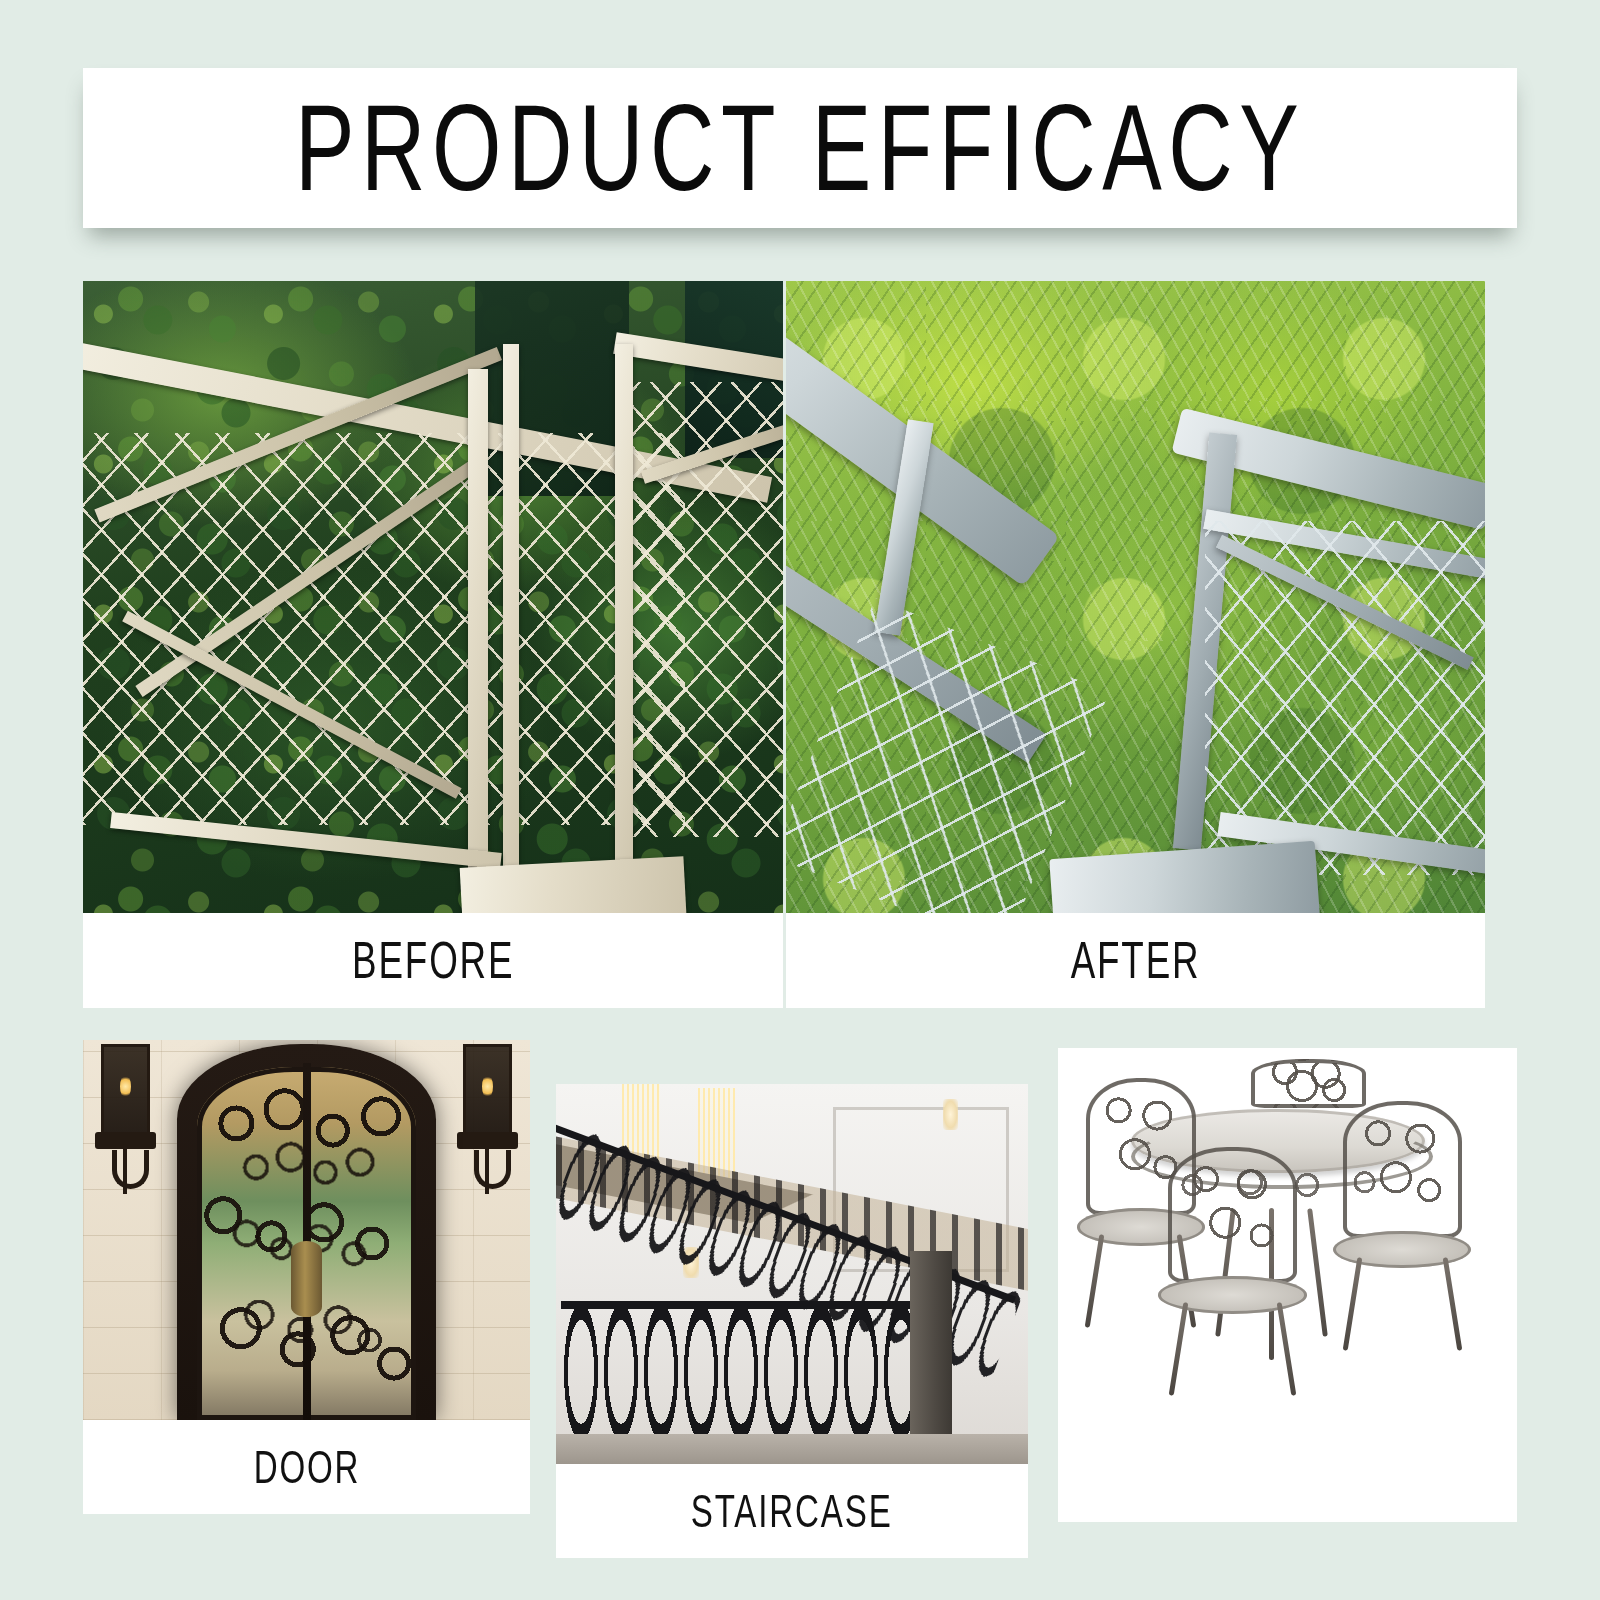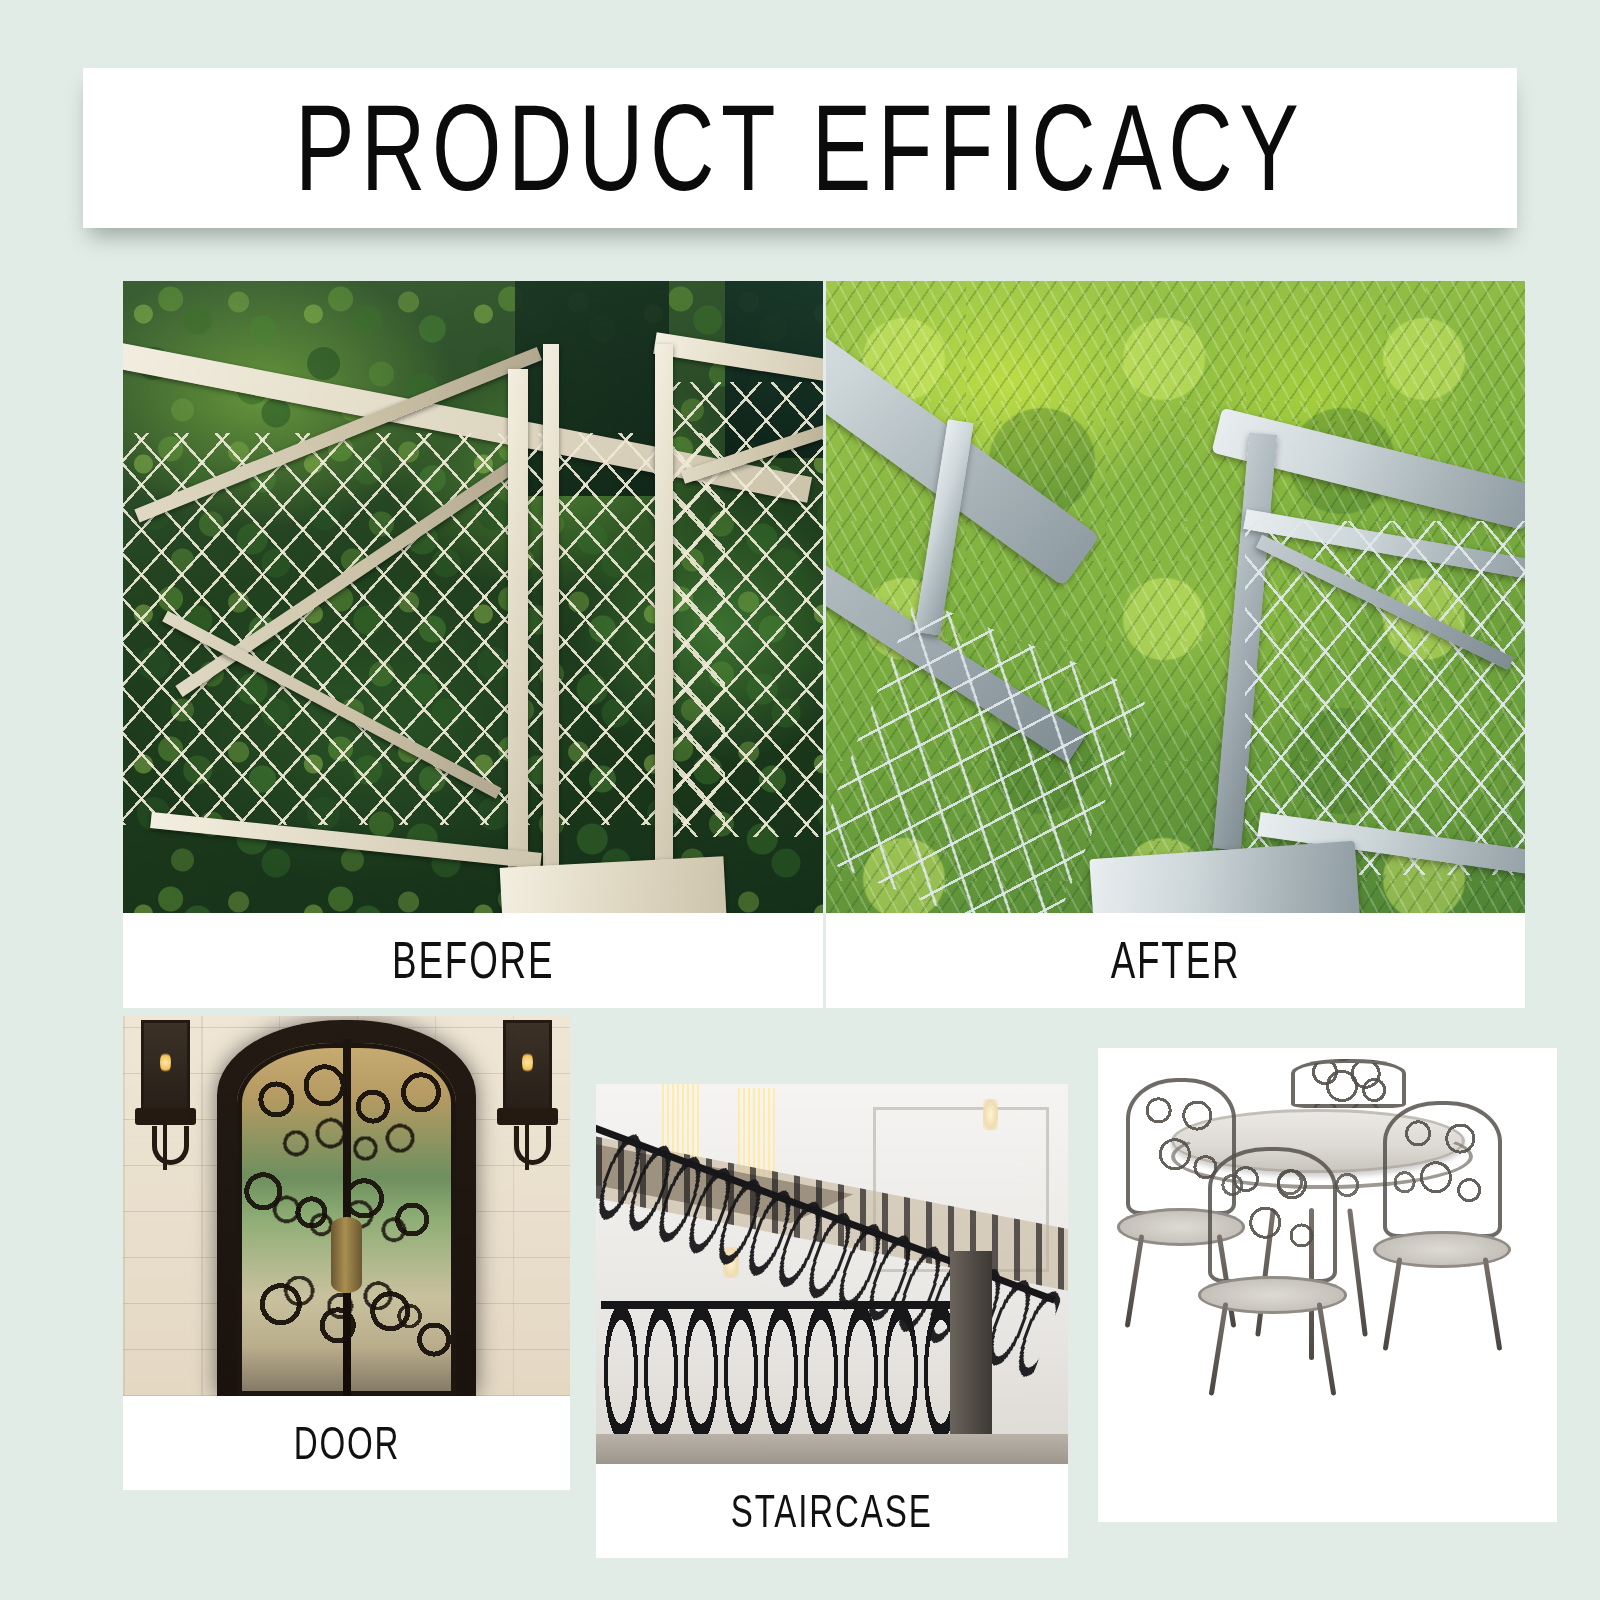--- a/index.html
+++ b/index.html
@@ -44,21 +44,20 @@
     transform: scaleX(0.93) scaleY(1.28);
     transform-origin: center center;
     white-space: nowrap;
   }
 
   
   .card {
     position: absolute;
     background: #ffffff;
     overflow: hidden;
-    margin-left: 40px;
   }
   .card .photo {
     position: relative;
     width: 100%;
     overflow: hidden;
   }
   .card .caption {
     display: flex;
     align-items: center;
     justify-content: center;
@@ -75,21 +74,21 @@
   }
 
   
   #card-before { left: 83px;  top: 281px; width: 700px; height: 727px; }
   #card-after  { left: 786px; top: 281px; width: 699px; height: 727px; }
   #card-before .photo, #card-after .photo { height: 632px; }
   #card-before .caption, #card-after .caption { height: 95px; }
   #card-before .caption-text, #card-after .caption-text { font-size: 40px; }
 
   
-  #card-door      { left: 83px;   top: 1016px; width: 447px; height: 474px; }
+  #card-door      { left: 83px;   top: 1040px; width: 447px; height: 474px; }
   #card-staircase { left: 556px;  top: 1084px; width: 472px; height: 474px; }
   #card-furniture { left: 1058px; top: 1048px; width: 459px; height: 474px; }
   #card-door .photo, #card-staircase .photo, #card-furniture .photo { height: 380px; }
   #card-door .caption, #card-staircase .caption, #card-furniture .caption { height: 94px; }
   #card-door .caption-text,
   #card-staircase .caption-text,
   #card-furniture .caption-text { font-size: 36px; }
 
   
   .sc-before {

